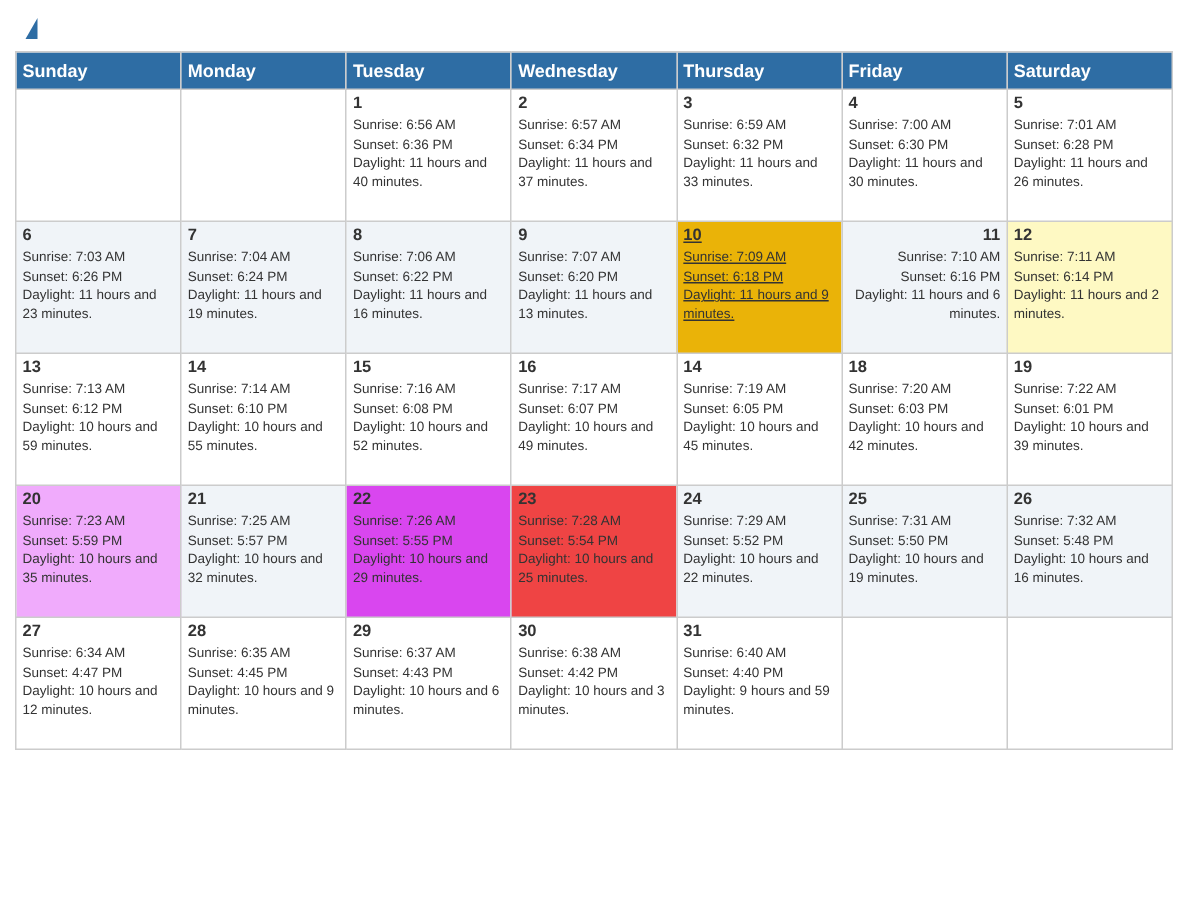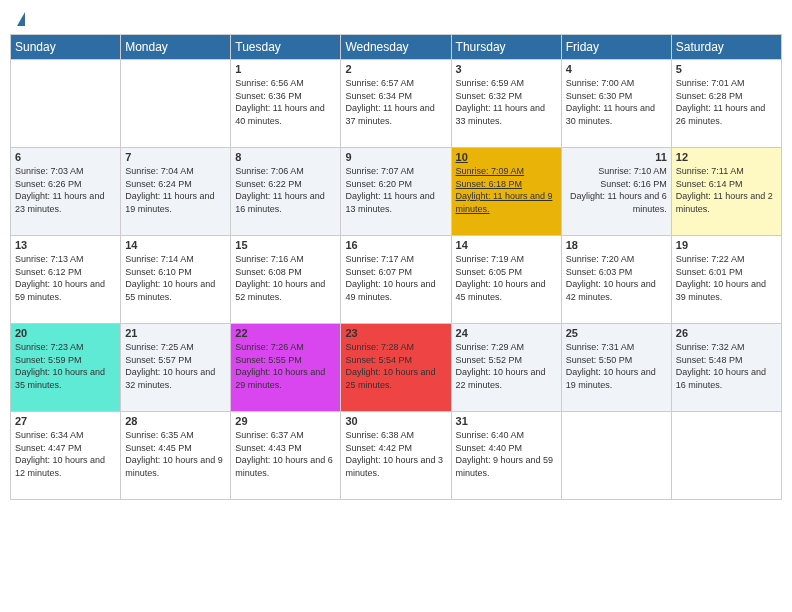--- a/index.html
+++ b/index.html
@@ -53,21 +53,21 @@
     }
     .calendar-table {
       width: 100%;
       border-collapse: collapse;
       table-layout: fixed;
     }
     .calendar-table th {
       background-color: #2e6da4;
       color: #fff;
       font-size: 12px;
-      font-weight: normal;
+      font-weight: bold;
       padding: 5px 4px;
       text-align: left;
       border: 1px solid #ccc;
       margin-left: 18px;
     }
     .calendar-table td {
       border: 1px solid #ccc;
       vertical-align: top;
       padding: 3px 4px;
       font-size: 9.5px;
@@ -203,21 +203,21 @@
         <td>
           <span class="day-number">18</span>
           <div class="day-info">Sunrise: 7:20 AM<br>Sunset: 6:03 PM<br>Daylight: 10 hours and 42 minutes.</div>
         </td>
         <td>
           <span class="day-number">19</span>
           <div class="day-info">Sunrise: 7:22 AM<br>Sunset: 6:01 PM<br>Daylight: 10 hours and 39 minutes.</div>
         </td>
       </tr>
       <tr>
-        <td style="background: #5eead4;">
+        <td style="background: #f0abfc;">
           <span class="day-number">20</span>
           <div class="day-info">Sunrise: 7:23 AM<br>Sunset: 5:59 PM<br>Daylight: 10 hours and 35 minutes.</div>
         </td>
         <td style="background: rgb(240, 244, 248);">
           <span class="day-number">21</span>
           <div class="day-info">Sunrise: 7:25 AM<br>Sunset: 5:57 PM<br>Daylight: 10 hours and 32 minutes.</div>
         </td>
         <td style="background: #d946ef;">
           <span class="day-number">22</span>
           <div class="day-info">Sunrise: 7:26 AM<br>Sunset: 5:55 PM<br>Daylight: 10 hours and 29 minutes.</div>

